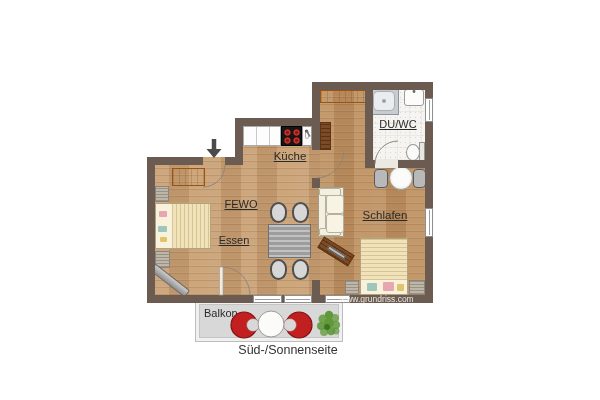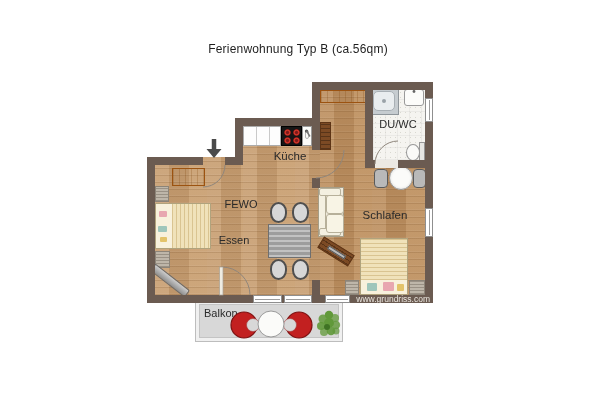--- a/index.html
+++ b/index.html
@@ -65,38 +65,37 @@
   .shower{background:#c6ccd0;border:1px solid #8f969b;}
   .shower .tray{position:absolute;left:3px;top:3px;right:3px;bottom:3px;background:#e9edef;border:1px solid #a9b0b5;border-radius:5px;}
   .shower .drain{position:absolute;left:50%;top:50%;width:4px;height:4px;margin:-2px;border-radius:50%;background:#9aa2a8;}
   .basin{background:#fcfcfa;border:1px solid #9a9a9a;border-radius:3px;}
   .wc-bowl{background:#fafaf8;border:1px solid #979797;border-radius:50%;}
   .wc-tank{background:#e6e6e3;border:1px solid #979797;}
 
   .balcony{background:var(--balcony-floor,#d8d8d8);border:3px solid #f0f0f0;outline:1px solid #bdbdbd;
     box-shadow:inset 0 0 0 1px #c4c4c4; z-index:5;}
 
-  .lbl{position:absolute;z-index:40;color:#2a2a2a;white-space:nowrap;transform:translate(-50%,-50%);}
+  .lbl{position:absolute;z-index:40;color:#2a2a2a;white-space:nowrap;transform:translate(-50%,-50%);text-decoration:underline;}
   .lbl.s11{font-size:11px;}
   .lbl.s115{font-size:11.5px;}
   #title{position:absolute;z-index:40;left:298px;top:49px;transform:translate(-50%,-50%);
     font-size:12px;color:#1f1f1f;letter-spacing:0.2px;white-space:nowrap;}
   #caption{position:absolute;z-index:40;left:288px;top:350px;transform:translate(-50%,-50%);
     font-size:12.5px;color:#333;white-space:nowrap;}
   #balkon-lbl{position:absolute;z-index:40;left:204px;top:307px;font-size:11px;color:#2a2a2a;}
   #watermark{position:absolute;z-index:38;left:340px;top:294px;width:90px;height:10px;line-height:10px;
-    text-align:right;padding-right:9px;font-size:8.5px;color:rgba(245,242,236,0.92);}
+    text-align:left;padding-right:9px;font-size:8.5px;color:rgba(245,242,236,0.92);}
   #overlay{position:absolute;left:0;top:0;z-index:50;pointer-events:none;}
 </style>
 </head>
 <body>
 
 <div id="canvas">
 
-  <div id="title">Ferienwohnung Typ B (ca.56qm)</div>
 
   <div class="abs wood" style="left:243px;top:126px;width:77px;height:169px;"></div>
   <div class="abs wood" style="left:155px;top:157px;width:88px;height:138px;"></div>
   <div class="abs wood dark" style="left:320px;top:90px;width:45px;height:78px;"></div>
   <div class="abs wood dark" style="left:320px;top:160px;width:105px;height:135px;"></div>
   <div class="abs tile" style="left:373px;top:90px;width:52px;height:70px;"></div>
 
   <div class="abs balcony" style="left:196px;top:301px;width:146px;height:40px;"></div>
 
   <div class="abs furn orange" style="left:320px;top:90px;width:50px;height:13px;"></div>
@@ -196,20 +195,21 @@
   <div class="abs window" style="left:325px;top:295px;width:25px;height:8px;">
       <div class="pane-h"></div>
     </div>
 
   <div class="lbl s115" style="left:276px;top:156px;padding-left:28px;">Küche</div>
   <div class="lbl s11" style="left:241px;top:204px;">FEWO</div>
   <div class="lbl s11" style="left:234px;top:240px;text-align:center;">Essen</div>
   <div class="lbl s115" style="left:385px;top:215px;">Schlafen</div>
   <div class="lbl s11" style="left:398px;top:124px;">DU/WC</div>
   <div id="balkon-lbl">Balkon</div>
+  <div id="caption">Süd-/Sonnenseite</div>
   <div id="watermark">www.grundriss.com</div>
 
   <svg id="overlay" width="600" height="400" viewBox="0 0 600 400">
     <g fill="none" stroke="#8f867c" stroke-width="1">
       <path d="M225,165 A22,22 0 0 1 203,187"></path>
       <path d="M316,178 A28,28 0 0 0 344,150"></path>
       <path d="M375,164 A23,23 0 0 1 398,141"></path>
       <path d="M250,295 A28,28 0 0 0 222,267"></path>
     </g>
     <rect x="219.5" y="267" width="3.5" height="28" fill="#efece2" stroke="#a8a195" stroke-width="0.7"></rect>

